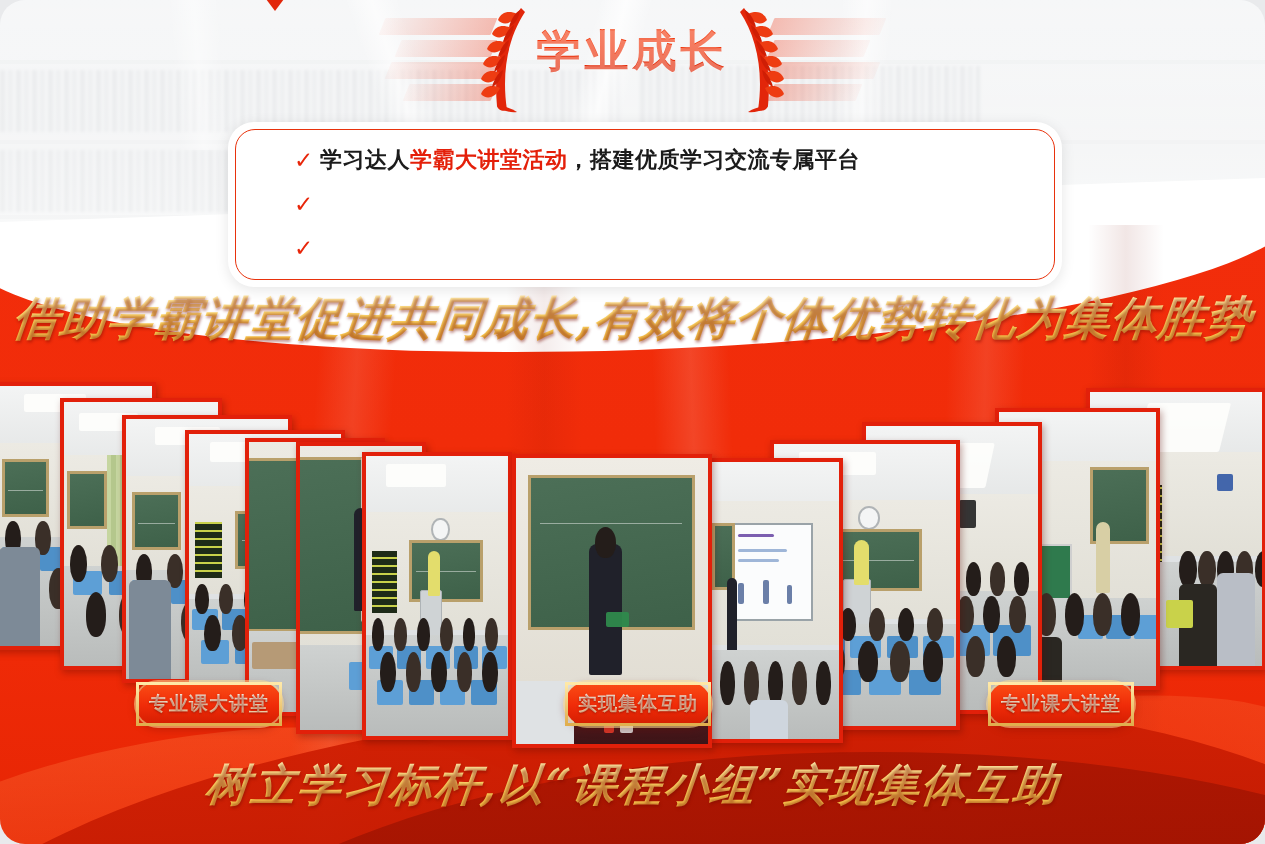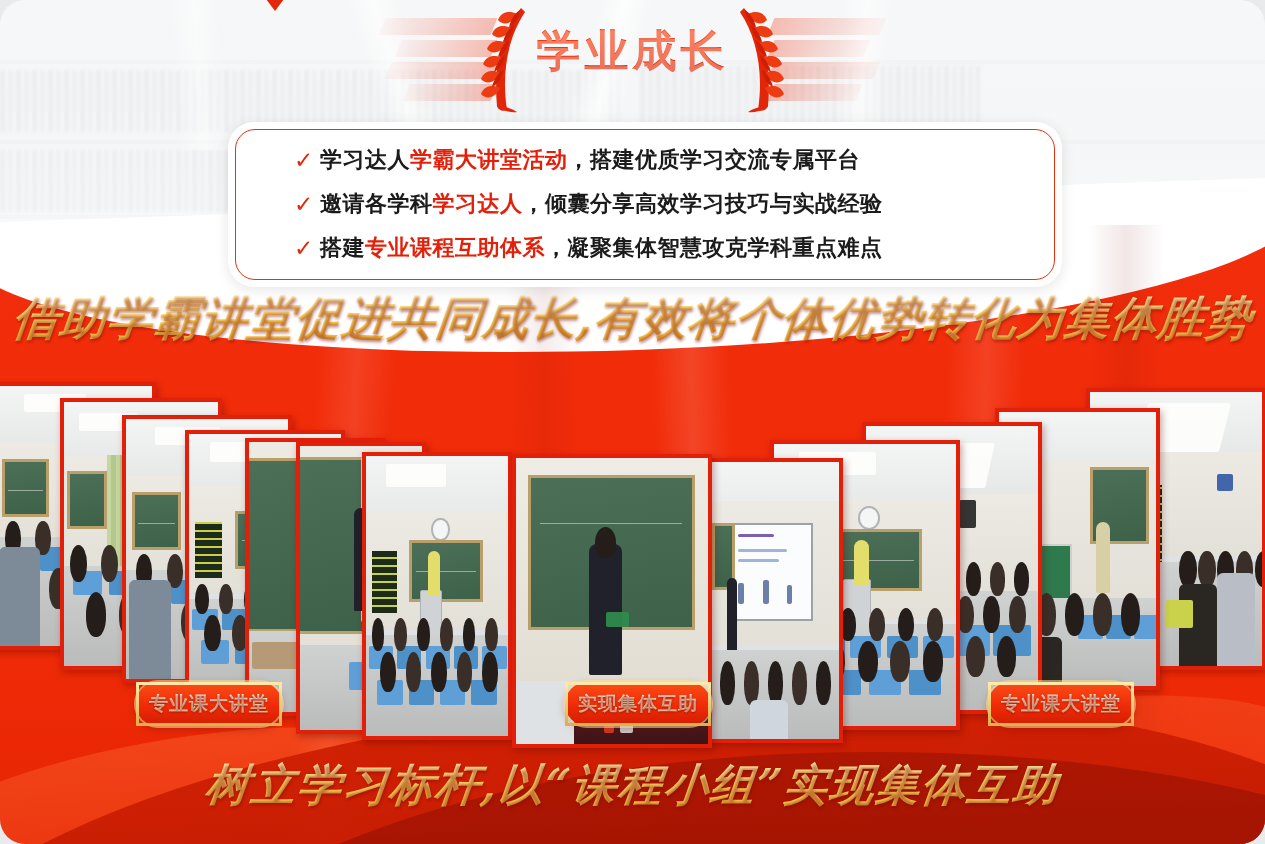--- a/index.html
+++ b/index.html
@@ -314,25 +314,23 @@
 
   <div class="card">
     <div class="card-inner"></div>
     <div class="bullets" id="bullets">
         <div class="bullet">
           <div class="chk">✓</div>
           <div class="btxt"><span>学习达人</span><span class="hl">学霸大讲堂活动</span><span>，搭建优质学习交流专属平台</span></div>
         </div>
         <div class="bullet">
           <div class="chk">✓</div>
-          <div class="btxt"><span>邀请各学科</span><span class="hl">学习达人</span><span>，倾囊分享高效学习技巧与实战经验</span></div>
         </div>
         <div class="bullet">
           <div class="chk">✓</div>
-          <div class="btxt"><span>搭建</span><span class="hl">专业课程互助体系</span><span>，凝聚集体智慧攻克学科重点难点</span></div>
         </div>
       </div>
   </div>
 
   <div class="callig callig-top">借助学霸讲堂促进共同成长,有效将个体优势转化为集体胜势</div>
 
   <div class="gallery" id="gallery">
       <div class="shot" style="left: -8px; top: 12px; width: 164px; height: 268px; z-index: 1;">
         <div class="ph">
           <div class="ceil"></div>

